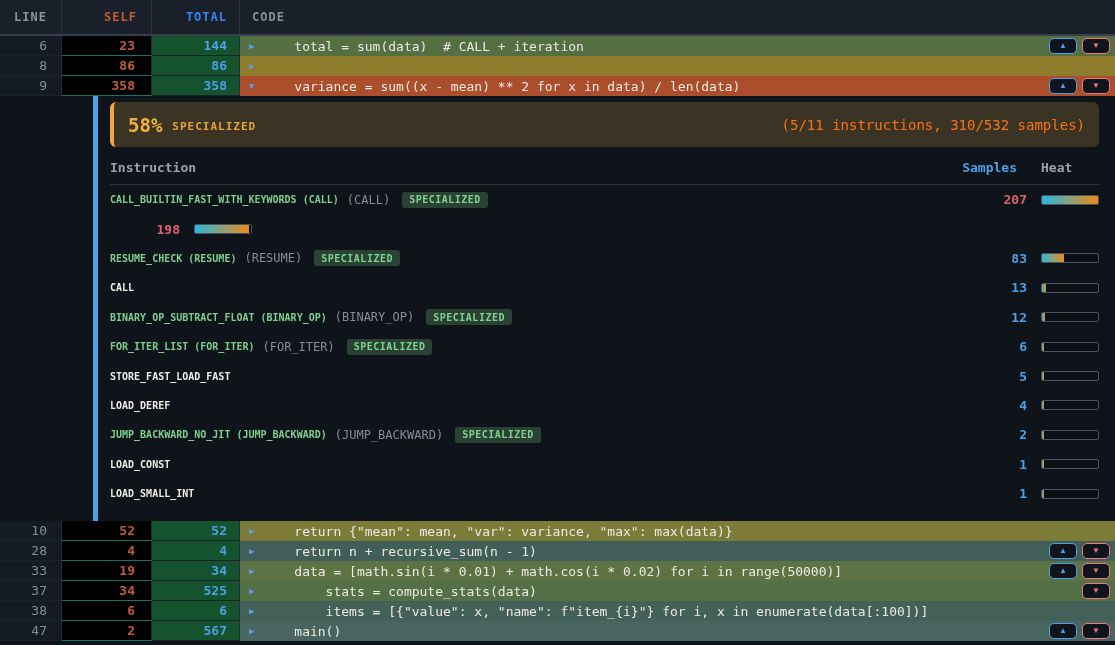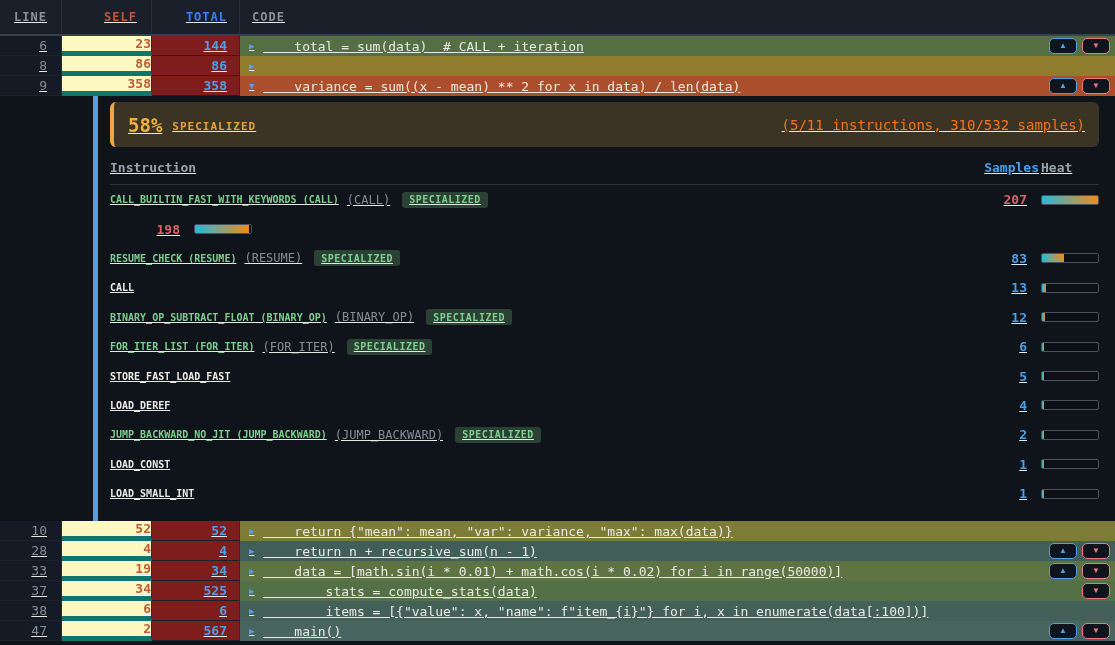--- a/index.html
+++ b/index.html
@@ -2,45 +2,45 @@
 <html><head>
 <meta charset="utf-8">
 <style>
   * { margin: 0; padding: 0; box-sizing: border-box; }
   html, body { width: 1115px; height: 645px; overflow: hidden; }
   body {
     background: #0f141b;
     font-family: "DejaVu Sans Mono", "Liberation Mono", monospace;
     color: #e8e8e5;
   }
-  .app { width: 1115px; height: 645px; display: flex; flex-direction: column; text-decoration: underline; }
+  .app { width: 1115px; height: 645px; display: flex; flex-direction: column; }
 
   
   .thead {
     display: flex; height: 36px; background: #1a202a;
     border-bottom: 2px solid #39404d; flex: none; align-items: stretch;
   }
   .th { display: flex; align-items: center; font-size: 12px; font-weight: bold;
         letter-spacing: 1px; color: #8b929b; border-right: 1px solid #2a3039; }
   .th-line  { width: 62px;  justify-content: flex-end; padding-right: 14px; }
   .th-self  { width: 90px;  justify-content: flex-end; padding-right: 14px; color: #c05a36; }
   .th-total { width: 88px;  justify-content: flex-end; padding-right: 12px; color: #3b82f6; }
   .th-code  { flex: 1; padding-left: 12px; border-right: none; }
 
   
   .crow { display: flex; height: 20px; flex: none; }
   .cell { display: flex; align-items: center; font-size: 13px; }
   .c-line  { width: 62px; justify-content: flex-end; padding-right: 14px;
              color: #868d96; background: #151b24;
              border-right: 1px solid #262d38; border-bottom: 1px solid #1c222c; }
-  .c-self  { width: 90px; justify-content: flex-end; padding-right: 0;
-             color: #bf5b38; font-weight: bold; background: #fef9c3;
-             border-right: 1px solid #262d38; border-bottom: 5px solid #0f766e; }
+  .c-self  { width: 90px; justify-content: flex-end; padding-right: 16px;
+             color: #bf5b38; font-weight: bold; background: #000000;
+             border-right: 1px solid #262d38; border-bottom: 1px solid #0f766e; }
   .c-total { width: 88px; justify-content: flex-end; padding-right: 12px;
-             color: #4d9fe8; font-weight: bold; background: #7f1d1d;
+             color: #4d9fe8; font-weight: bold; background: #14532d;
              border-right: 1px solid #262d38; border-bottom: 1px solid #1c222c; }
   .c-code  { flex: 1; position: relative; color: #eceae4; }
   .arrow { width: 14px; margin-left: 9px; font-size: 9px; color: #5b9de8;
            flex: none; text-align: left; cursor: pointer; }
   .codetext { white-space: pre; font-size: 13px; }
   .btns { position: absolute; right: 5px; top: 2px; display: flex; gap: 5px; }
   .navbtn { width: 28px; height: 16px; border-radius: 5px; background: #10141d;
             font-size: 8px; line-height: 1; display: flex; align-items: center;
             justify-content: center; cursor: pointer; padding: 0; }
   .btn-up   { border: 1.5px solid #4d9fe8; color: #4d9fe8; }
@@ -56,21 +56,21 @@
             border-left: 4px solid #f0a640; border-radius: 6px;
             display: flex; align-items: center; padding: 0 14px; }
   .banner-pct { font-size: 19px; font-weight: bold; color: #f0b13e; }
   .banner-label { font-size: 11px; font-weight: bold; letter-spacing: 1px;
                   color: #e8a23c; margin-left: 10px; margin-top: 3px; }
   .banner-summary { margin-left: auto; font-size: 14px; color: #f97316; }
 
   .itable-head { margin-top: 13px; display: flex; align-items: center; flex: none; }
   .ith-instr { flex: 1; font-size: 13px; font-weight: bold; color: #9aa2ab; }
   .ith-samples { width: 70px; text-align: right; font-size: 13px; font-weight: bold; color: #4d9fe8; }
-  .ith-heat { width: 58px; margin-left: 2px; font-size: 13px; font-weight: bold; color: #9aa2ab; }
+  .ith-heat { width: 58px; margin-left: 24px; font-size: 13px; font-weight: bold; color: #9aa2ab; }
   .itable-sep { margin-top: 9px; height: 1px; background: #2a313c; flex: none; }
 
   .irow { height: 29.4px; display: flex; align-items: center; flex: none; }
   .iname { font-size: 10px; font-weight: bold; white-space: pre; }
   .ibase { font-size: 12px; color: #868d96; margin-left: 8px; white-space: pre; }
   .badge { margin-left: 12px; background: #2a4233; color: #7fd28f; font-size: 10px;
            font-weight: bold; letter-spacing: 0.5px; padding: 2.5px 7px; border-radius: 3px; }
   .irow-left { flex: 1; display: flex; align-items: center; }
   .isamples { width: 70px; text-align: right; font-size: 13px; font-weight: bold; }
   .iheat { width: 58px; margin-left: 14px; }

